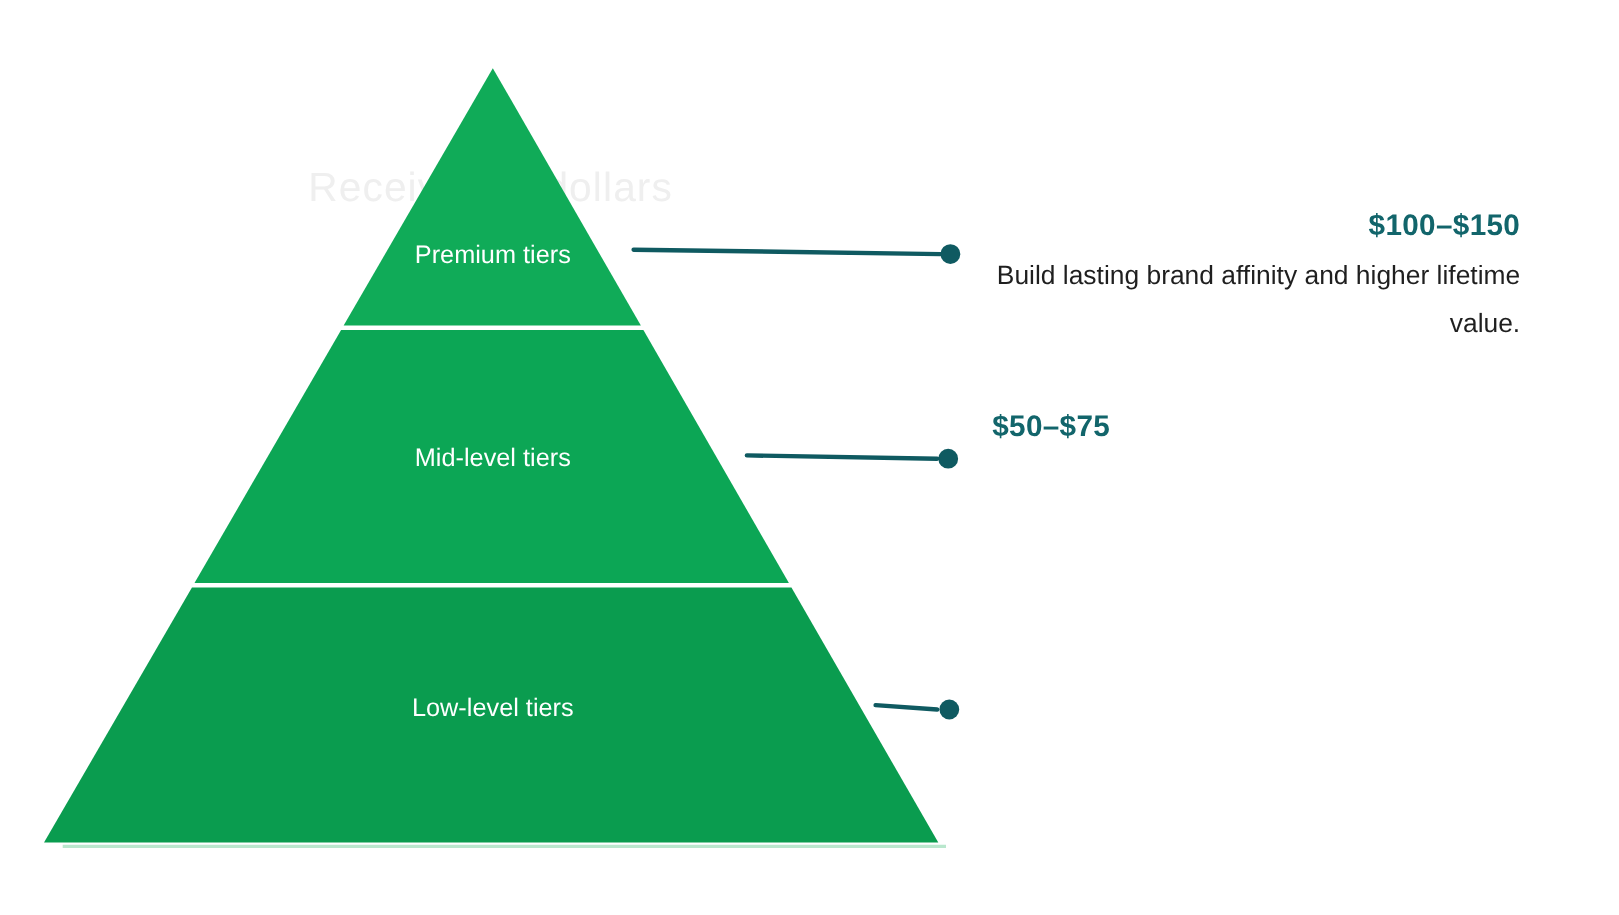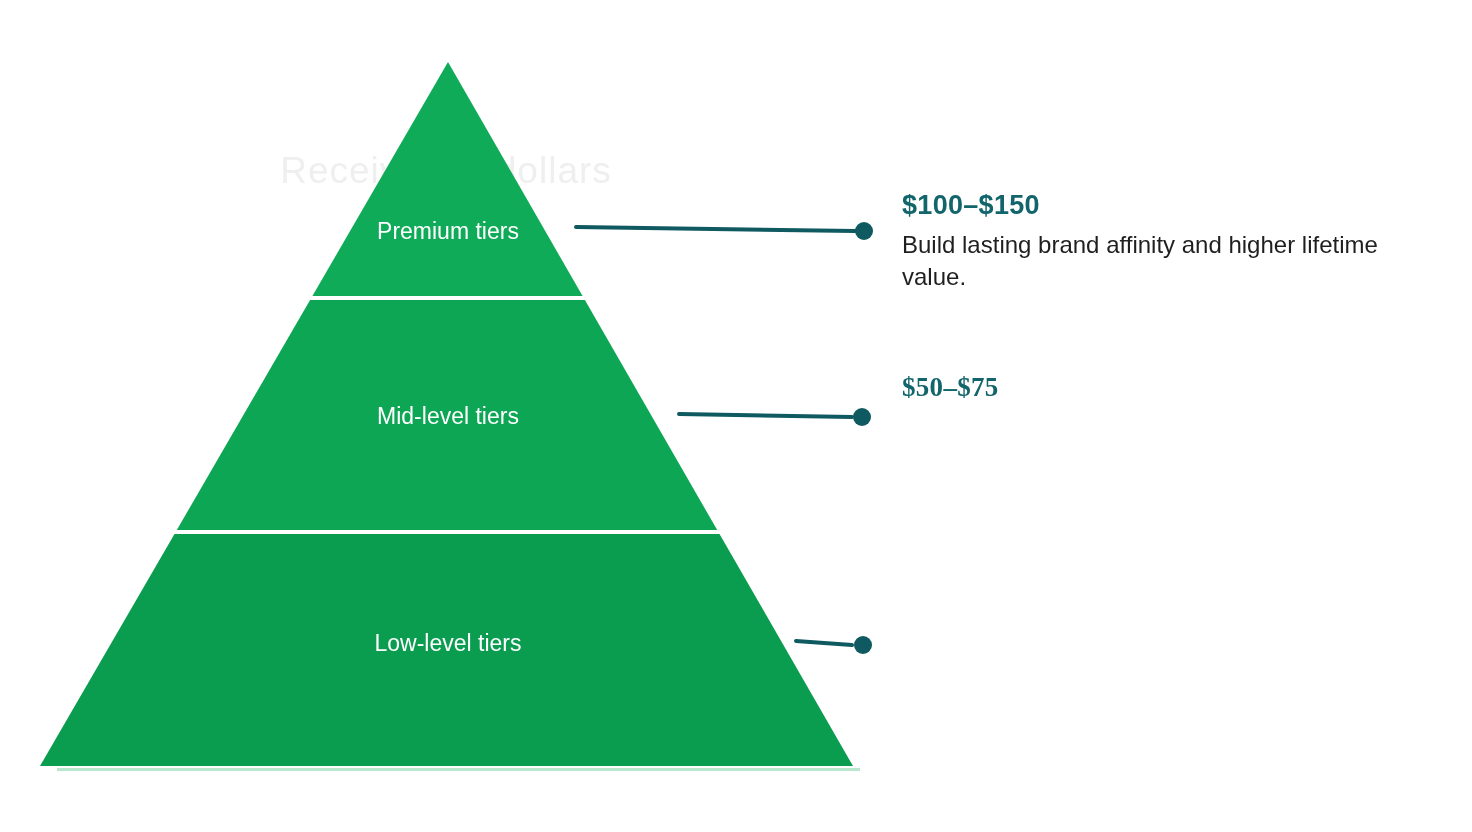--- a/index.html
+++ b/index.html
@@ -48,35 +48,35 @@
   }
   .tier-label.premium { top: 216px; }
   .tier-label.mid     { top: 401px; }
   .tier-label.low     { top: 628px; }
   .callout {
     position: absolute;
     left: 902px;
     width: 480px;
     z-index: 2;
   }
-  .callout.c1 { top: 190px; }
-  .callout.c2 { top: 372px; font-family: Liberation Serif, serif; }
+  .callout.c1 { top: 190px; text-align: right; }
+  .callout.c2 { top: 372px; }
   .callout.c3 { top: 589px; }
   .callout-range {
     font-size: 27px;
     font-weight: 700;
     color: #12656b;
     letter-spacing: 0.3px;
     margin-bottom: 8px;
   }
   .callout-description {
     font-size: 24px;
     font-weight: 400;
     color: #1f1f1f;
-    line-height: 32px;
+    line-height: 44px;
   }
 </style>
 </head>
 <body>
 
 <div class="canvas">
 
   <div class="ghost-title">Received in dollars</div>
 
   <svg class="diagram-svg" width="1472" height="832" viewBox="0 0 1472 832">

